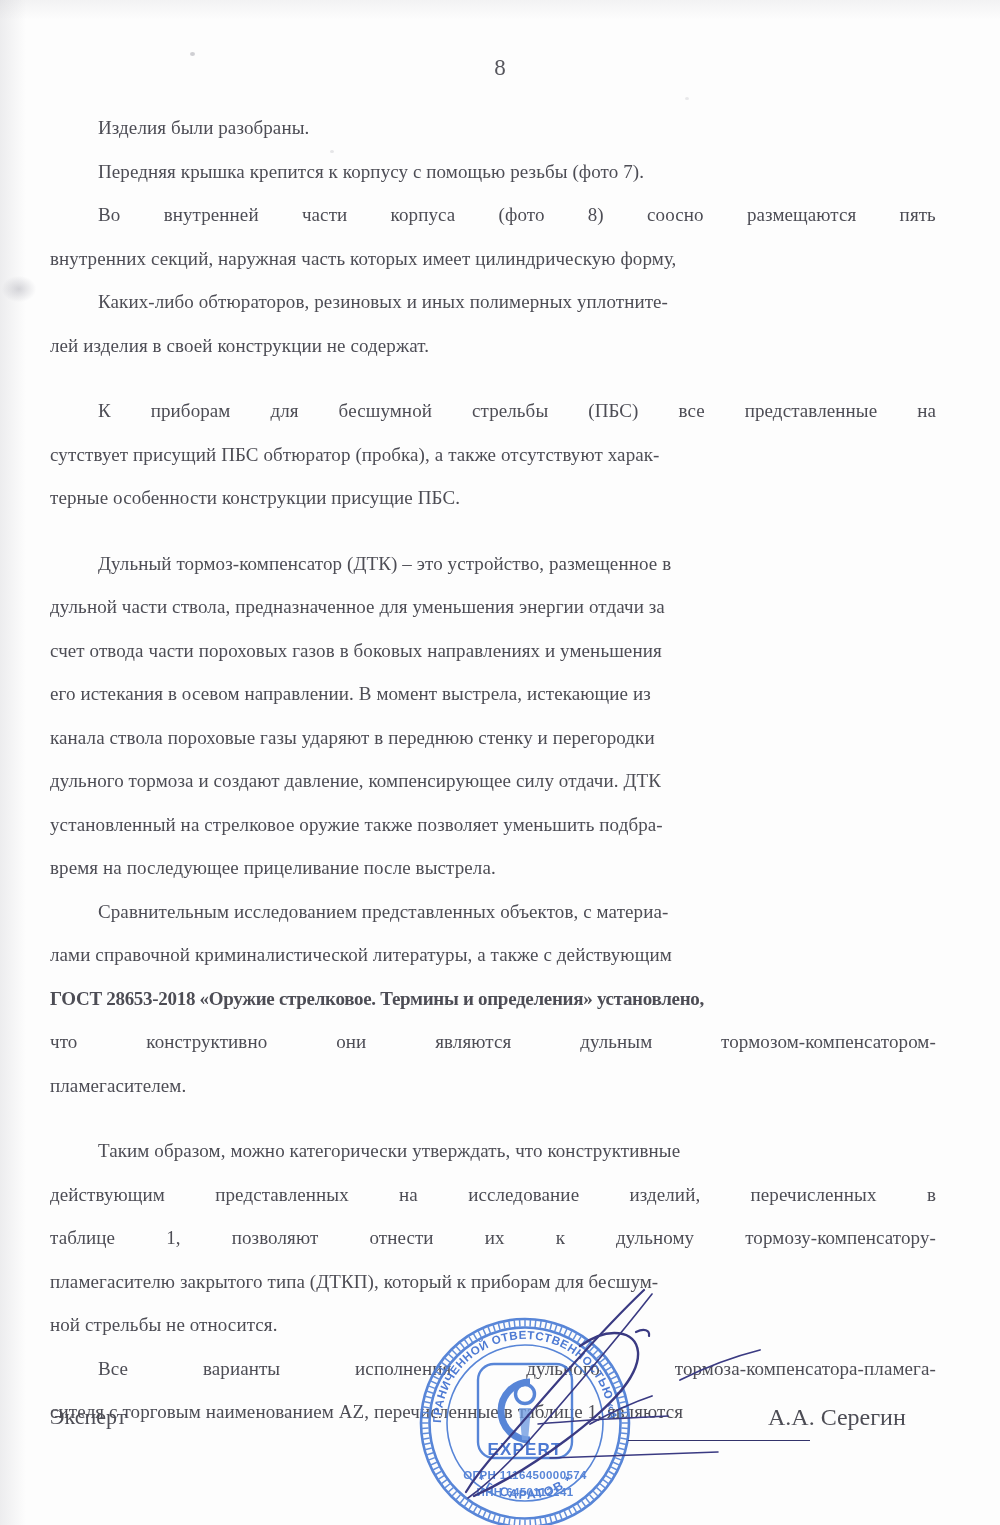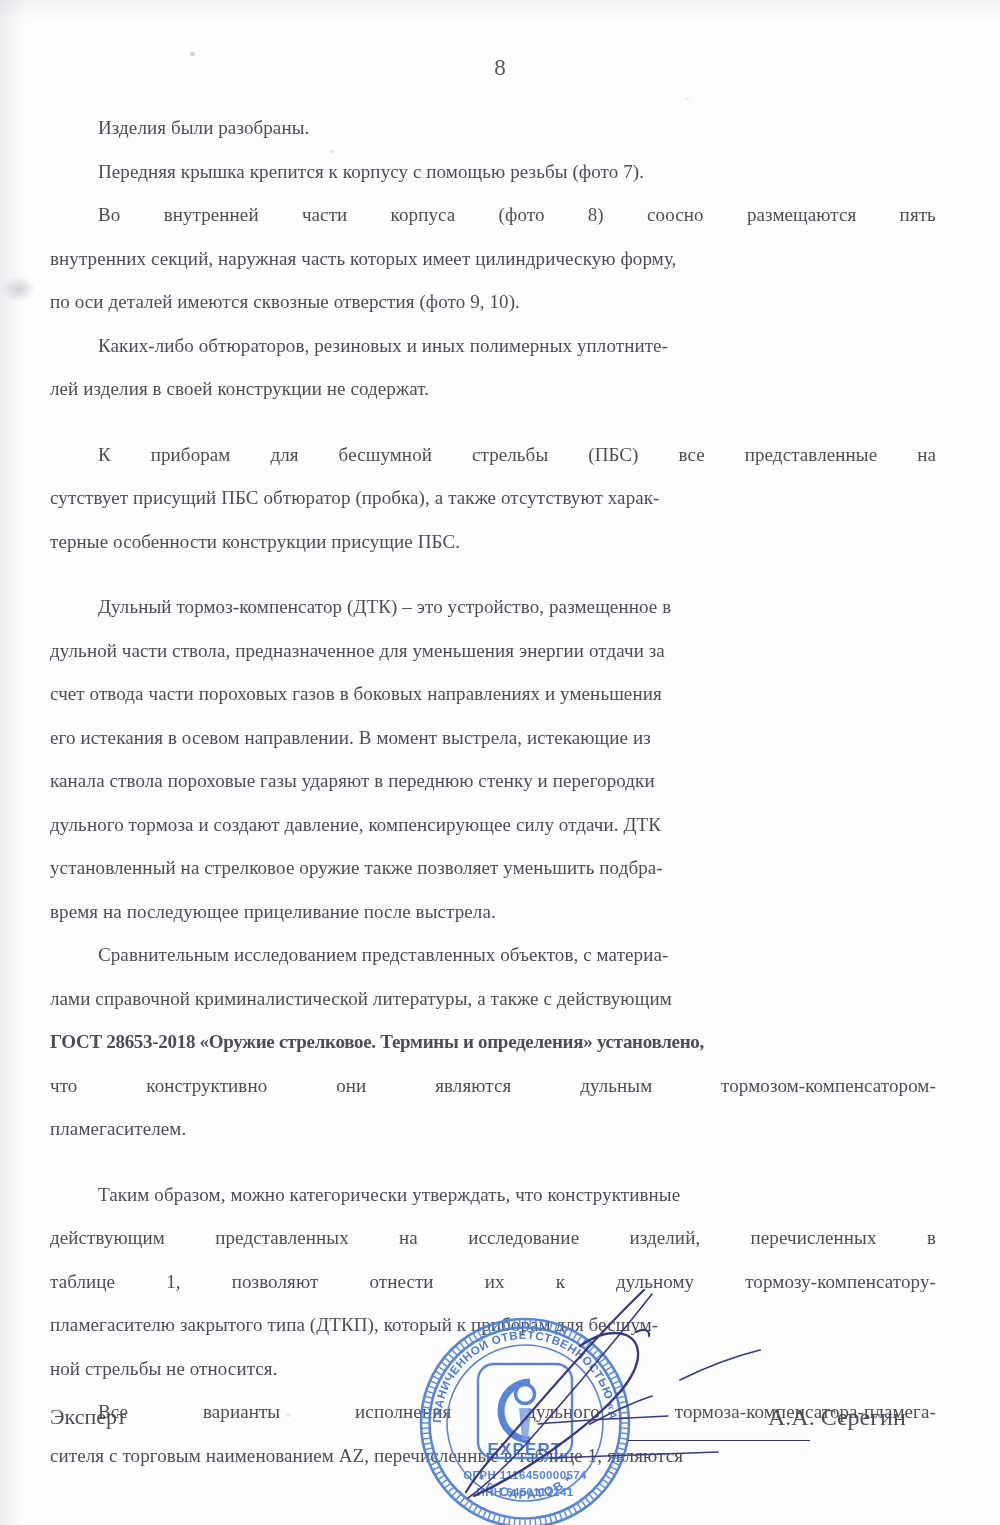--- a/index.html
+++ b/index.html
@@ -173,21 +173,20 @@
         <span>внутренней</span>
         <span>части</span>
         <span>корпуса</span>
         <span>(фото</span>
         <span>8)</span>
         <span>соосно</span>
         <span>размещаются</span>
         <span>пять</span>
       </span>
       <span class="ln">внутренних секций, наружная часть которых имеет цилиндрическую форму,</span>
-      <span class="ln">по оси деталей имеются сквозные отверстия (фото 9, 10).</span>
     </p>
 
     <p class="para">
       <span class="ln indent">Каких-либо обтюраторов, резиновых и иных полимерных уплотните-</span>
       <span class="ln">лей изделия в своей конструкции не содержат.</span>
     </p>
 
     <p class="para spaced">
       <span class="ln just indent">
         <span>К</span>

